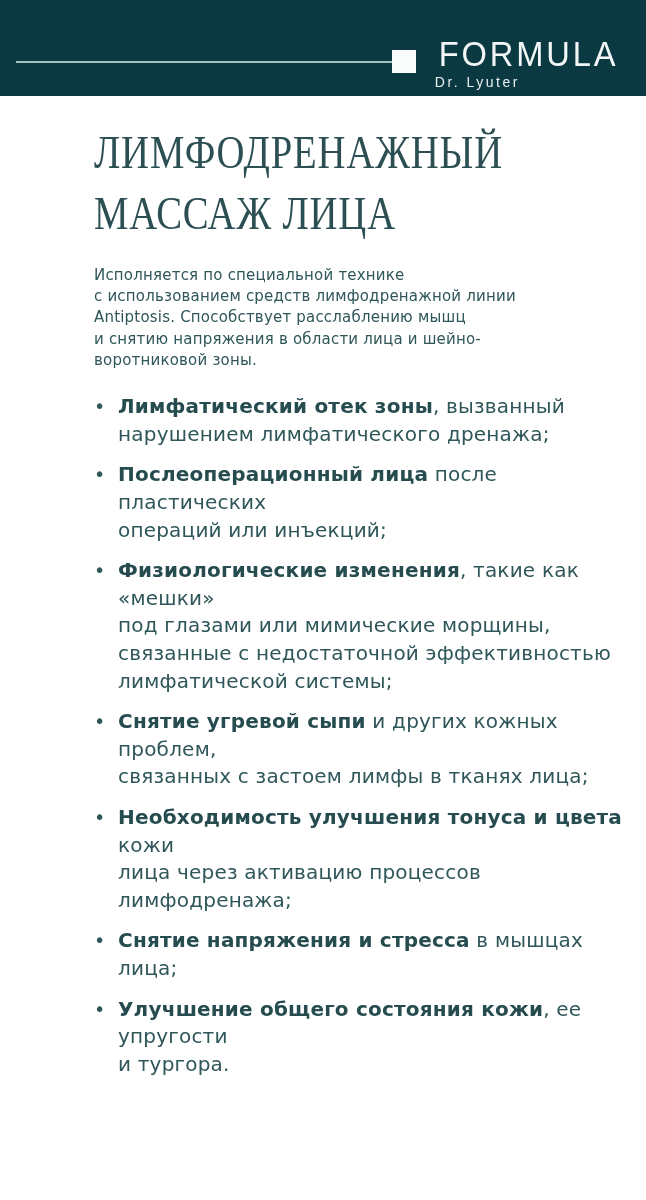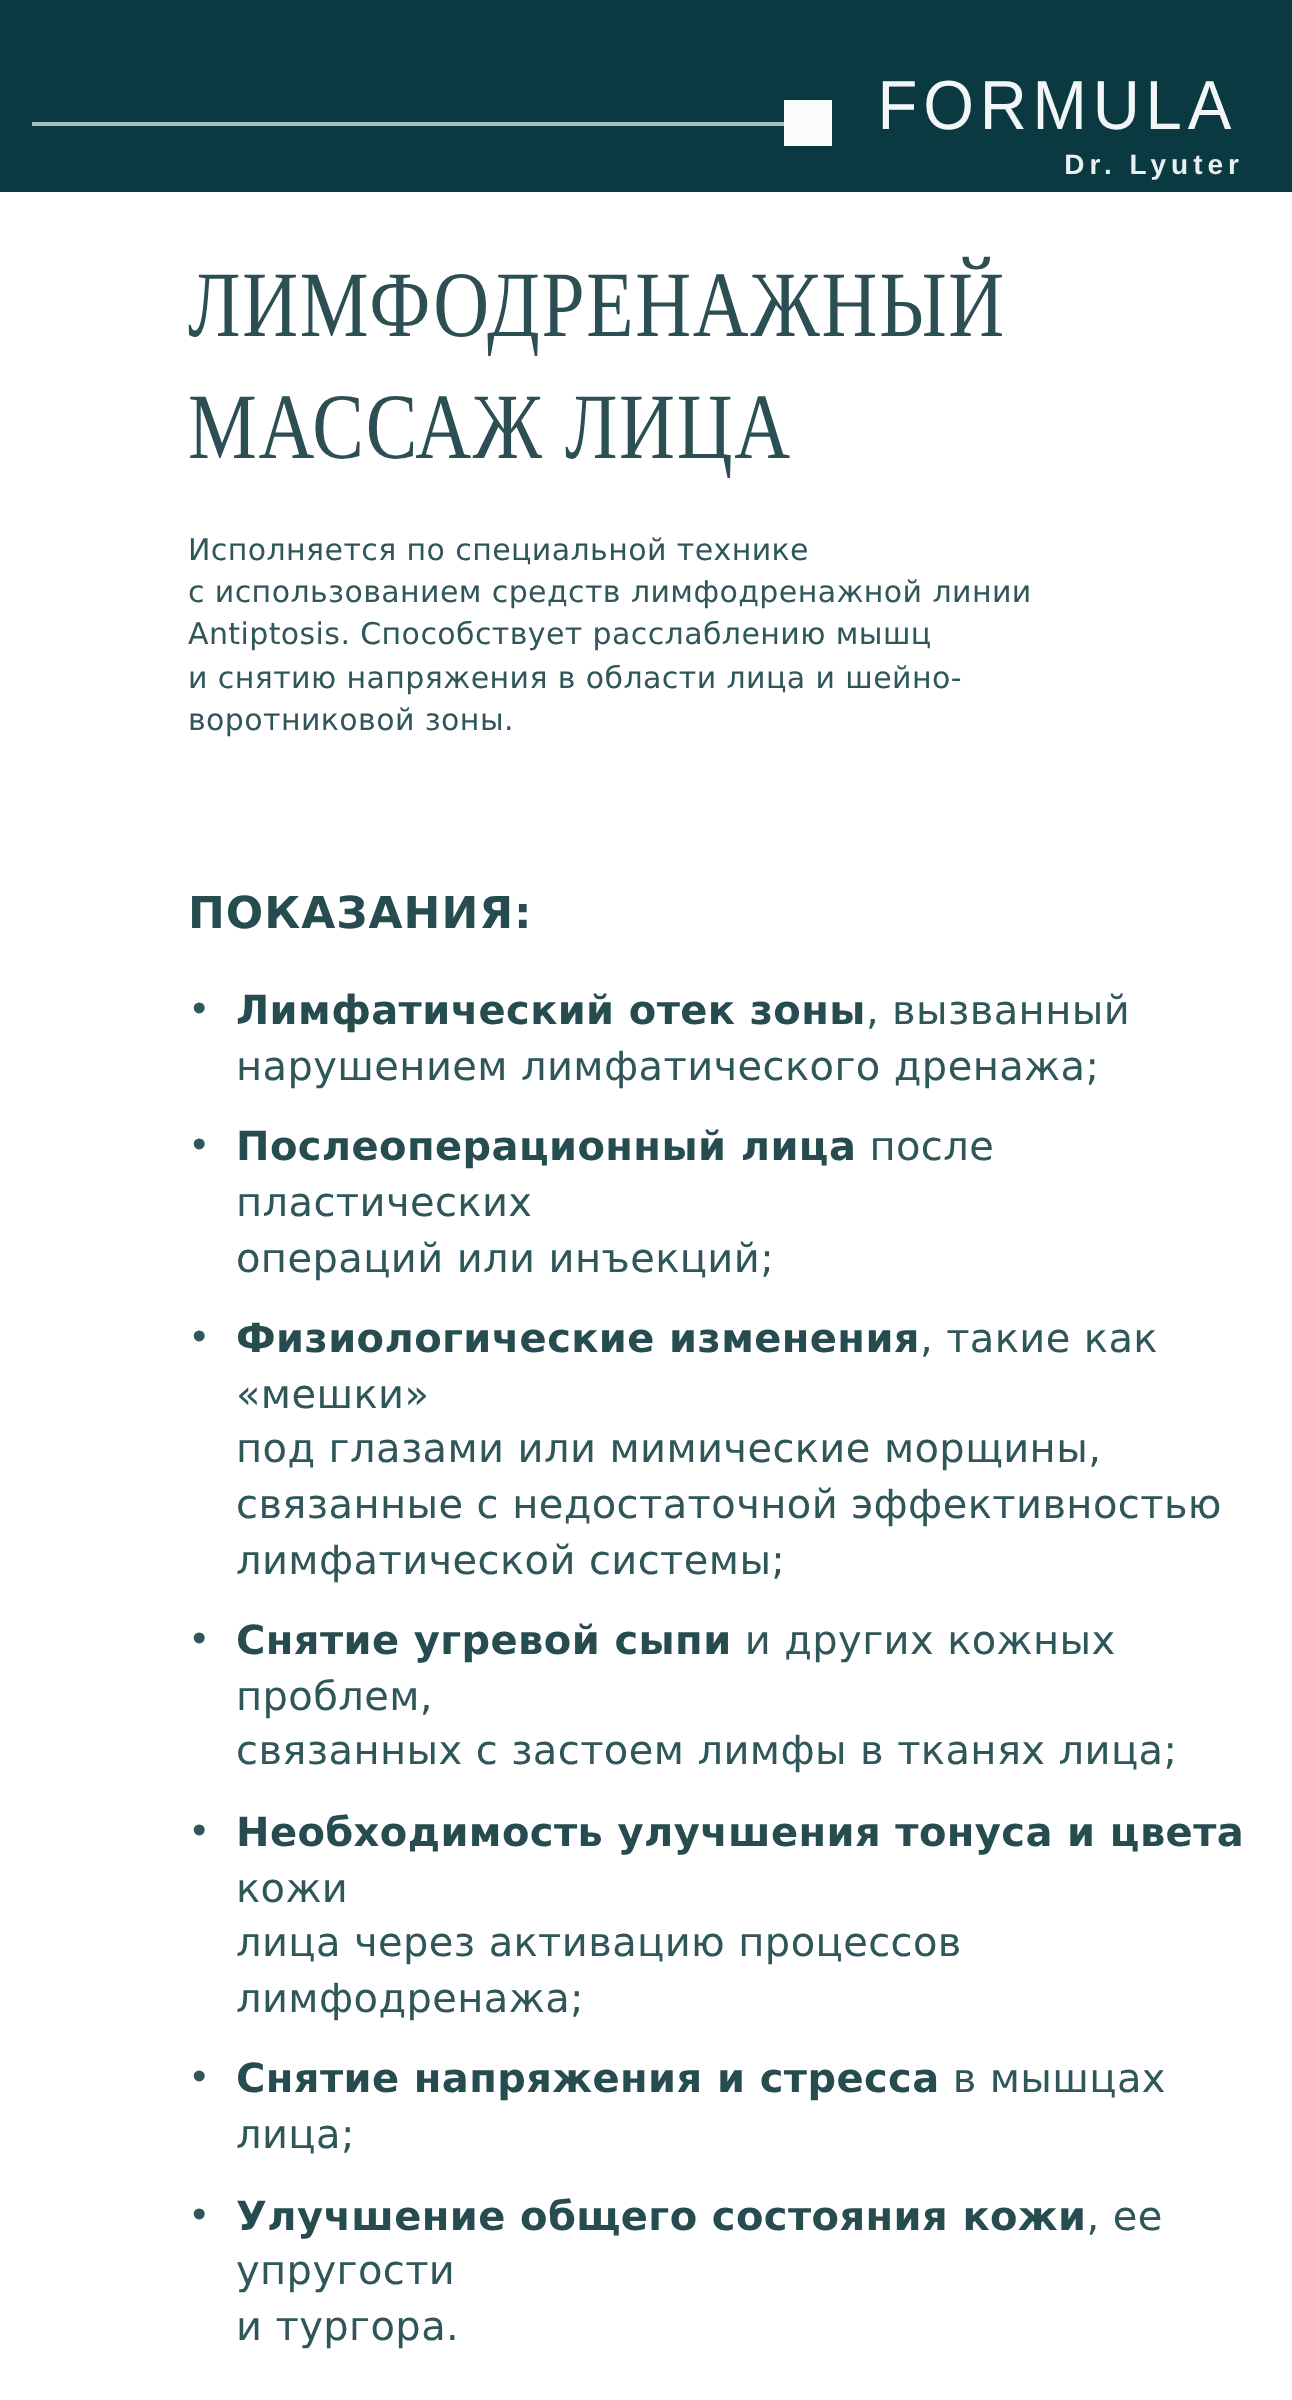--- a/index.html
+++ b/index.html
@@ -32,41 +32,40 @@
     left: 392px;
     top: 50px;
     width: 24px;
     height: 23px;
     background: #fbfcfc;
   }
   .brand-block {
     position: absolute;
     top: 36px;
     right: 24px;
-    text-align: right;
+    text-align: left;
     color: #f3f6f6;
   }
   .brand-name {
     font-family: "Liberation Sans", sans-serif;
     font-weight: 400;
     font-size: 34px;
     letter-spacing: 3px;
     line-height: 1.0;
     white-space: nowrap;
     transform: scale(0.96, 1.02);
     transform-origin: center top;
   }
   .brand-sub {
     font-family: "Liberation Sans", sans-serif;
     font-size: 14px;
     letter-spacing: 2.5px;
     margin-top: 4px;
     color: #e9f0f0;
     white-space: nowrap;
-    font-weight: bold;
   }
 
   
   .content {
     padding: 26px 20px 0 68px;
     margin-left: 26px;
   }
   .page-title {
     font-family: "Liberation Serif", "DejaVu Serif", serif;
     font-weight: 400;
@@ -140,21 +139,20 @@
   <div class="content">
     <h1 class="page-title">ЛИМФОДРЕНАЖНЫЙ
 МАССАЖ ЛИЦА</h1>
 
     <p class="intro">Исполняется по специальной технике
 с использованием средств лимфодренажной линии
 Antiptosis. Способствует расслаблению мышц
 и снятию напряжения в области лица и шейно-
 воротниковой зоны.</p>
 
-    <h2 class="section-heading">ПОКАЗАНИЯ:</h2>
 
     <ul class="indications">
       <li>
         <span class="bullet-marker">•</span>
         <span class="bullet-text"><span class="lead">Лимфатический отек зоны</span><span class="rest">, вызванный
 нарушением лимфатического дренажа;</span></span>
       </li>
       <li>
         <span class="bullet-marker">•</span>
         <span class="bullet-text"><span class="lead">Послеоперационный лица</span><span class="rest"> после пластических

